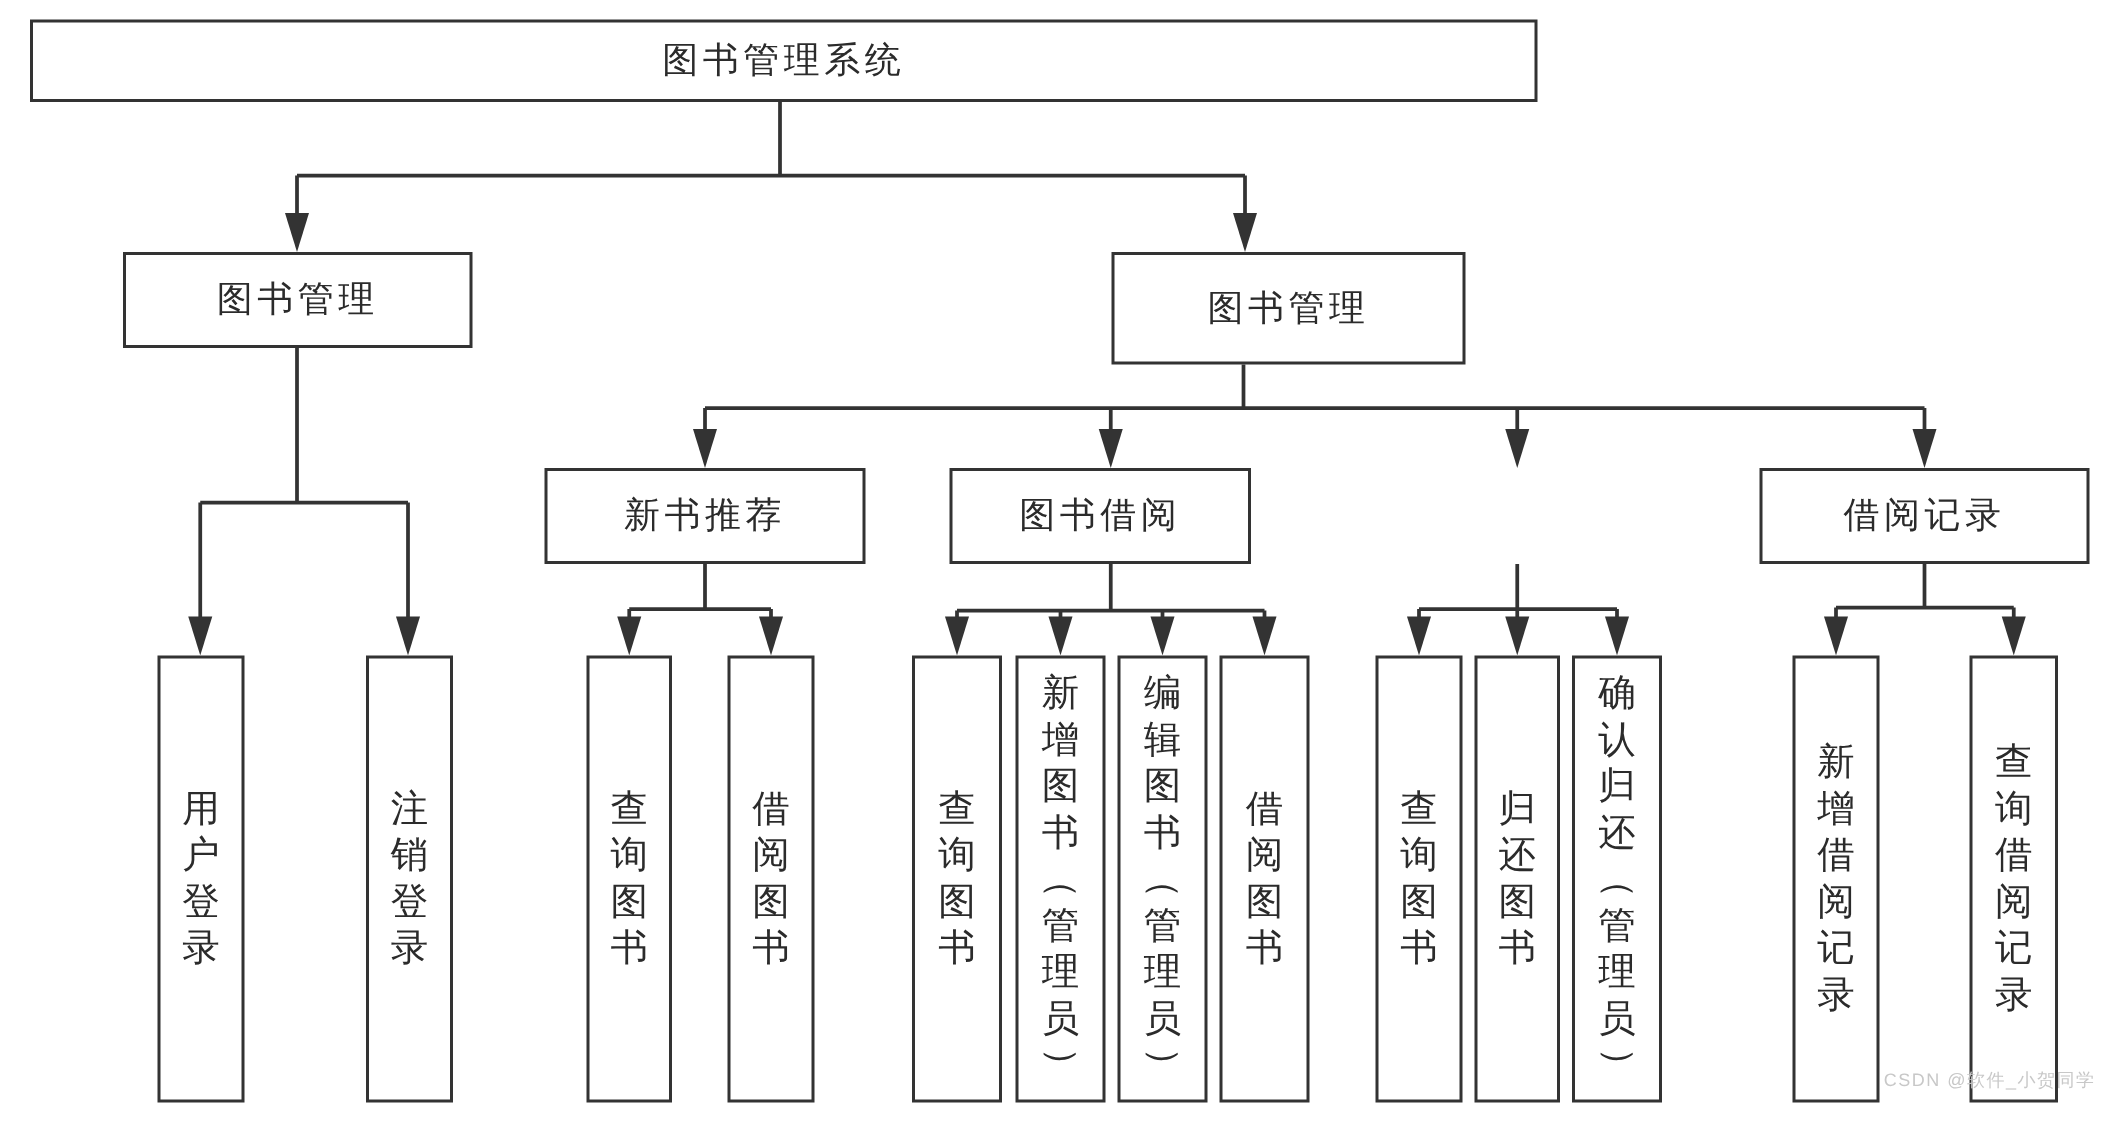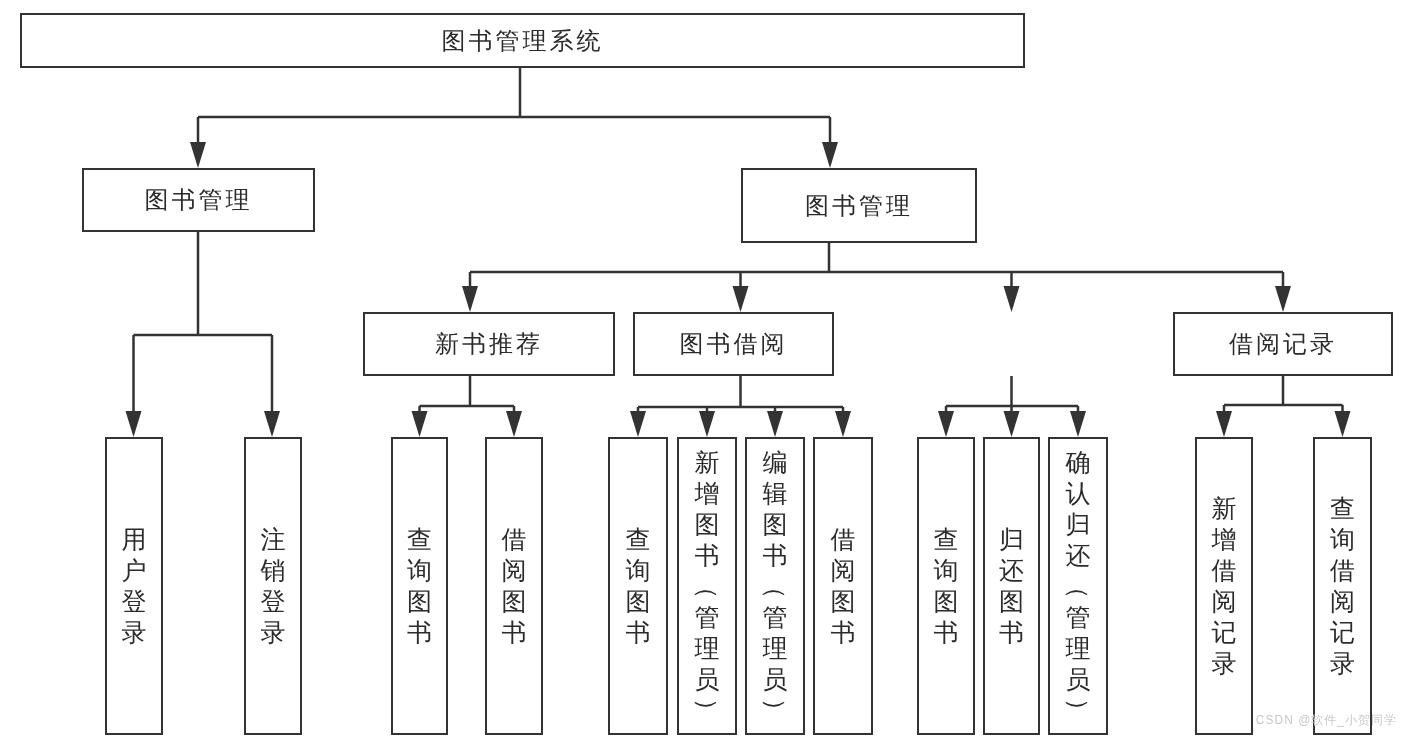--- a/index.html
+++ b/index.html
@@ -125,21 +125,21 @@
     <span>图书管理系统</span>
   </div>
 
   <div class="box h" style="left:82px;top:168px;width:233px;height:64px">
     <span>图书管理</span>
   </div>
   <div class="box h" style="left:741px;top:168px;width:236px;height:75px">
     <span>图书管理</span>
   </div>
 
-  <div class="box h" style="left:363px;top:312px;width:252px;height:64px">
+  <div class="box h" style="left:363px;top:312px;width:214px;height:64px">
     <span>新书推荐</span>
   </div>
   <div class="box h" style="left:633px;top:312px;width:201px;height:64px">
     <span>图书借阅</span>
   </div>
   <div class="box h" style="left:1173px;top:312px;width:220px;height:64px">
     <span>借阅记录</span>
   </div>
 
   <div class="box v" style="left:105px;top:437px;width:58px;height:298px">

